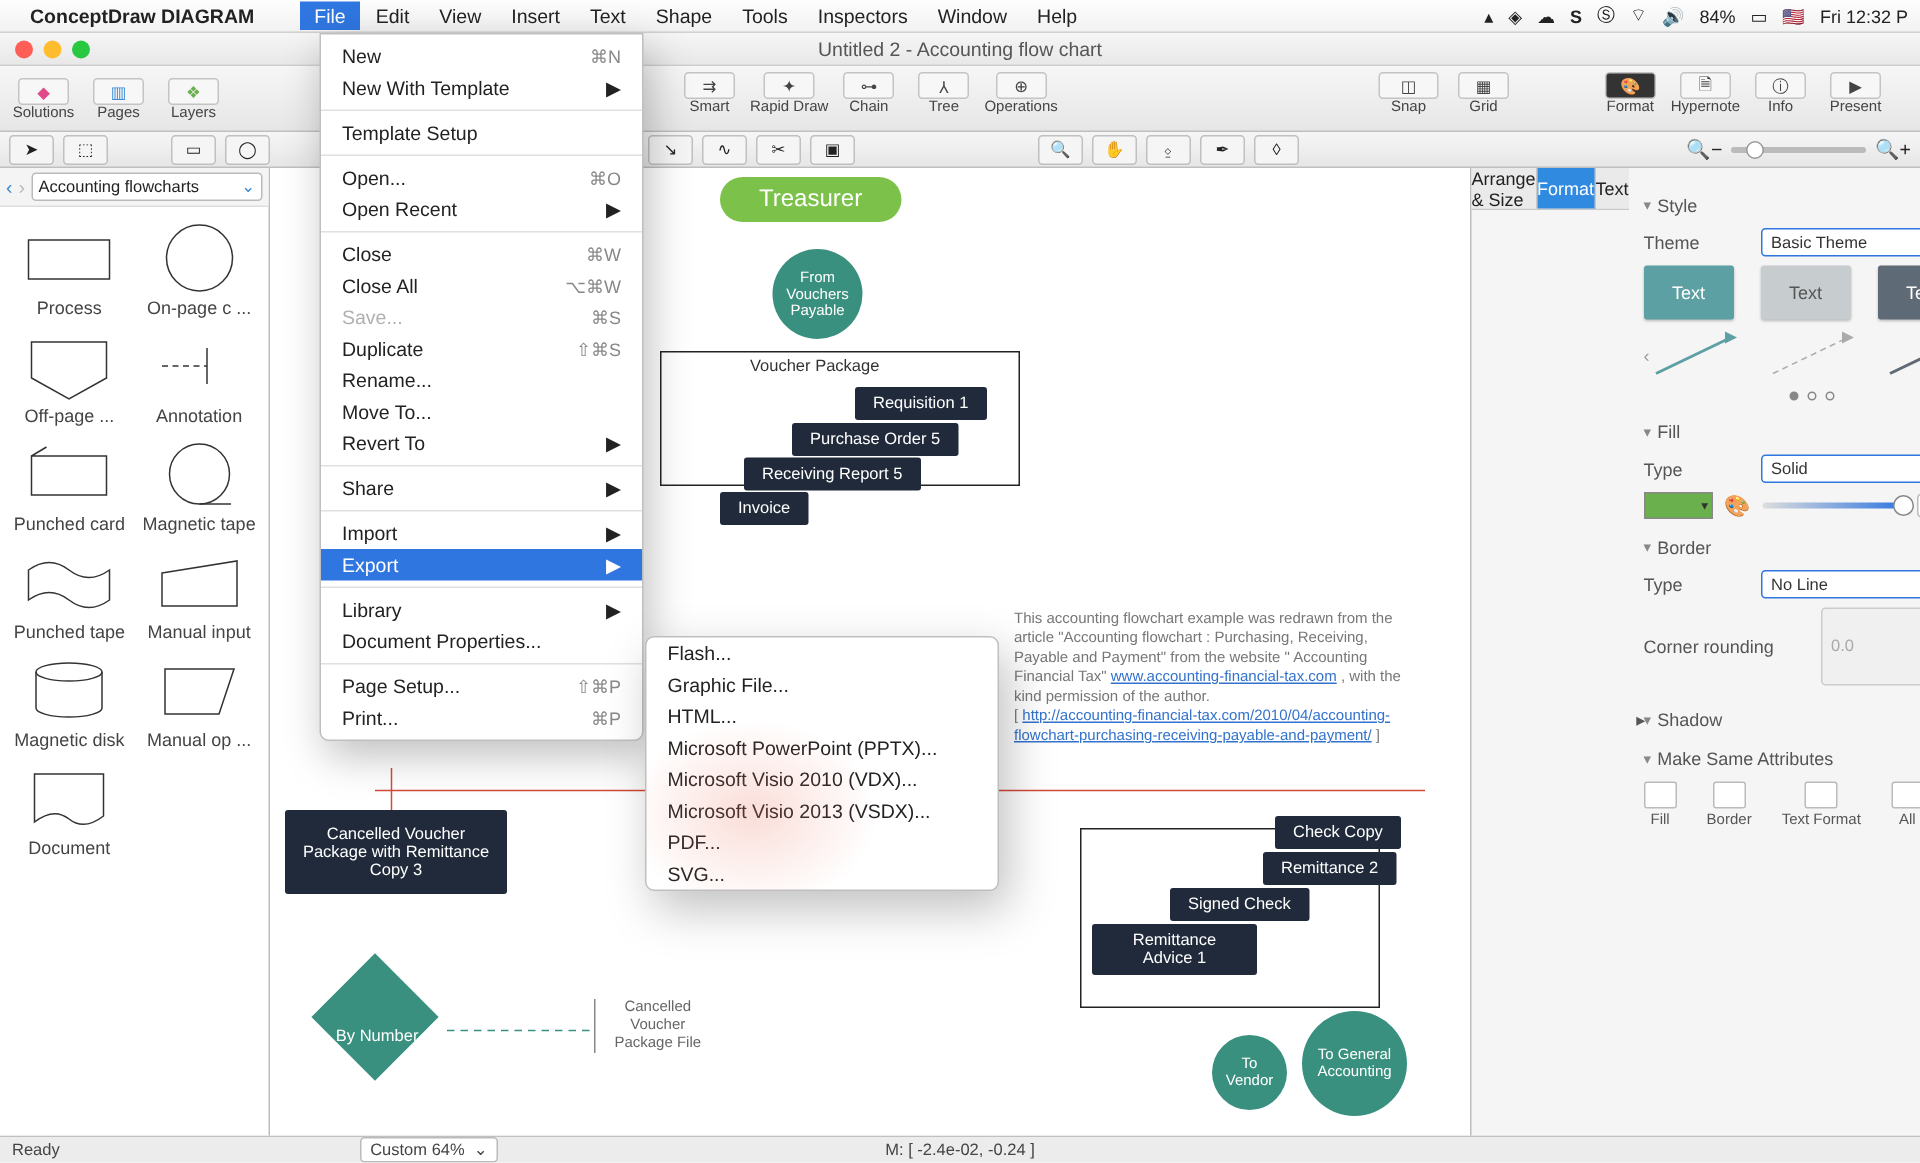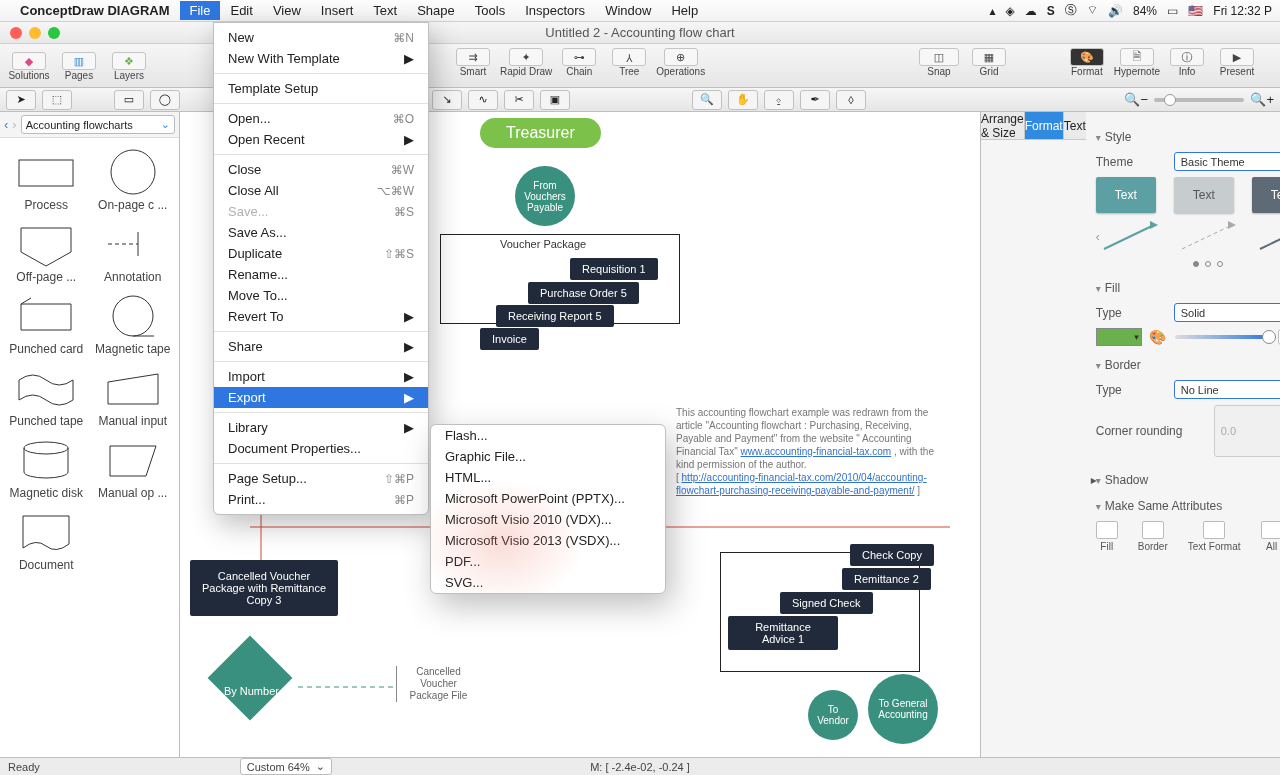--- a/index.html
+++ b/index.html
@@ -1,21 +1,21 @@
 <!DOCTYPE html>
 <html><head>
 <meta charset="utf-8">
 <style>
 * { box-sizing: border-box; margin: 0; padding: 0; font-family: -apple-system, "Helvetica Neue", Arial, sans-serif; }
 body { width: 1280px; height: 775px; overflow: hidden; background: #ececec; font-size: 13px; color: #222; position: relative; }
 
 
 .mac-menubar { height: 22px; background: linear-gradient(#fdfdfd,#f2f2f2); display: flex; align-items: center; padding: 0 8px; border-bottom: 1px solid #d0d0d0; font-size: 13px; }
 .mac-menubar .apple { margin-right: 12px; font-size: 15px; }
-.mac-menubar .app-name { font-weight: 600; margin-right: 10px; }
+.mac-menubar .app-name { font-weight: 600; margin-right: 30px; }
 .mac-menubar .menu-item { padding: 2px 10px; }
 .mac-menubar .menu-item.active { background: #2f76e0; color: #fff; }
 .mac-menubar .right { margin-left: auto; display: flex; align-items: center; gap: 10px; font-size: 12px; }
 
 
 .titlebar { height: 22px; display: flex; align-items: center; background: linear-gradient(#f6f6f6,#e8e8e8); border-bottom: 1px solid #cfcfcf; position: relative; }
 .traffic { display: flex; gap: 7px; padding-left: 10px; }
 .traffic span { width: 12px; height: 12px; border-radius: 50%; display: inline-block; }
 .t-red { background: #ff5f57; } .t-yel { background: #febc2e; } .t-grn { background: #28c840; }
 .titlebar .title { position: absolute; left: 50%; transform: translateX(-50%); color: #555; }
@@ -351,21 +351,21 @@
       </div>
 
       <svg style="position:absolute; left:70px; top:400px; width:700px; height:30px;">
         <line x1="0" y1="15" x2="700" y2="15" stroke="#d24a3a" stroke-width="1"></line>
       </svg>
       <svg style="position:absolute; left:76px; top:400px; width:10px; height:60px;">
           <line x1="5" y1="0" x2="5" y2="50" stroke="#d24a3a"></line>
           <polygon points="0,48 10,48 5,58" fill="#d24a3a"></polygon>
         </svg>
 
-      <div class="big-card" style="left:10px; top:448px;">Cancelled Voucher Package with Remittance Copy 3</div>
+      <div class="big-card" style="left:10px; top:428px;">Cancelled Voucher Package with Remittance Copy 3</div>
 
       <div class="diamond" style="left:40px; top:536px; width:60px; height:60px;">
           <span>By Number</span>
         </div>
 
       <div class="small-anno" style="left:216px; top:554px;">Cancelled Voucher Package File</div>
       <svg style="position:absolute; left:118px; top:572px; width:96px; height:6px;">
           <line x1="0" y1="3" x2="96" y2="3" stroke="#3a907f" stroke-dasharray="5,4"></line>
         </svg>
 
@@ -522,23 +522,20 @@
     </div>
     <div class="mi">
       <span>Close All</span>
       <span class="shortcut">⌥⌘W</span>
     </div>
     <div class="mi disabled">
       <span>Save...</span>
       <span class="shortcut">⌘S</span>
     </div>
     <div class="mi">
-      <span>Save As...</span>
-    </div>
-    <div class="mi">
       <span>Duplicate</span>
       <span class="shortcut">⇧⌘S</span>
     </div>
     <div class="mi">
       <span>Rename...</span>
     </div>
     <div class="mi">
       <span>Move To...</span>
     </div>
     <div class="mi">

